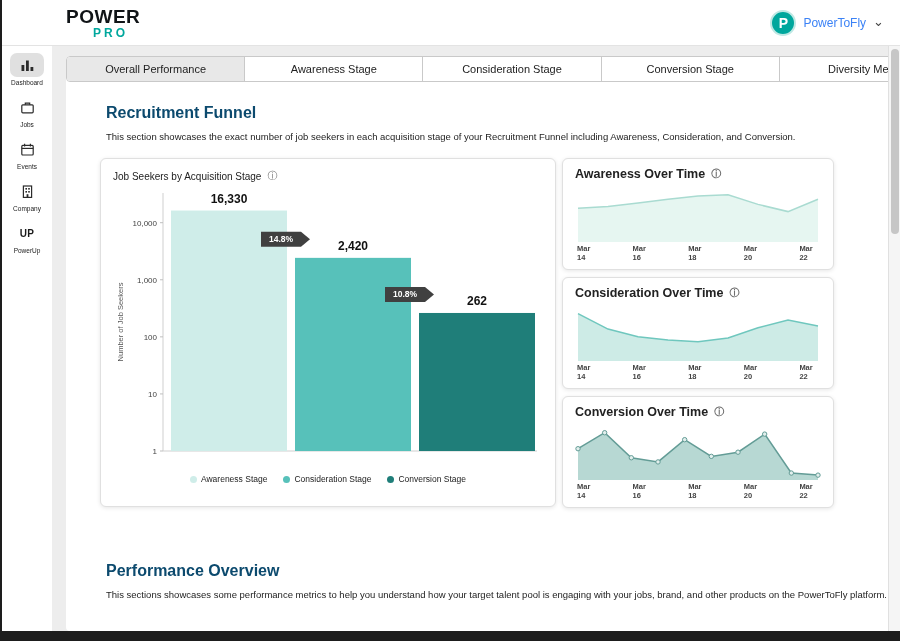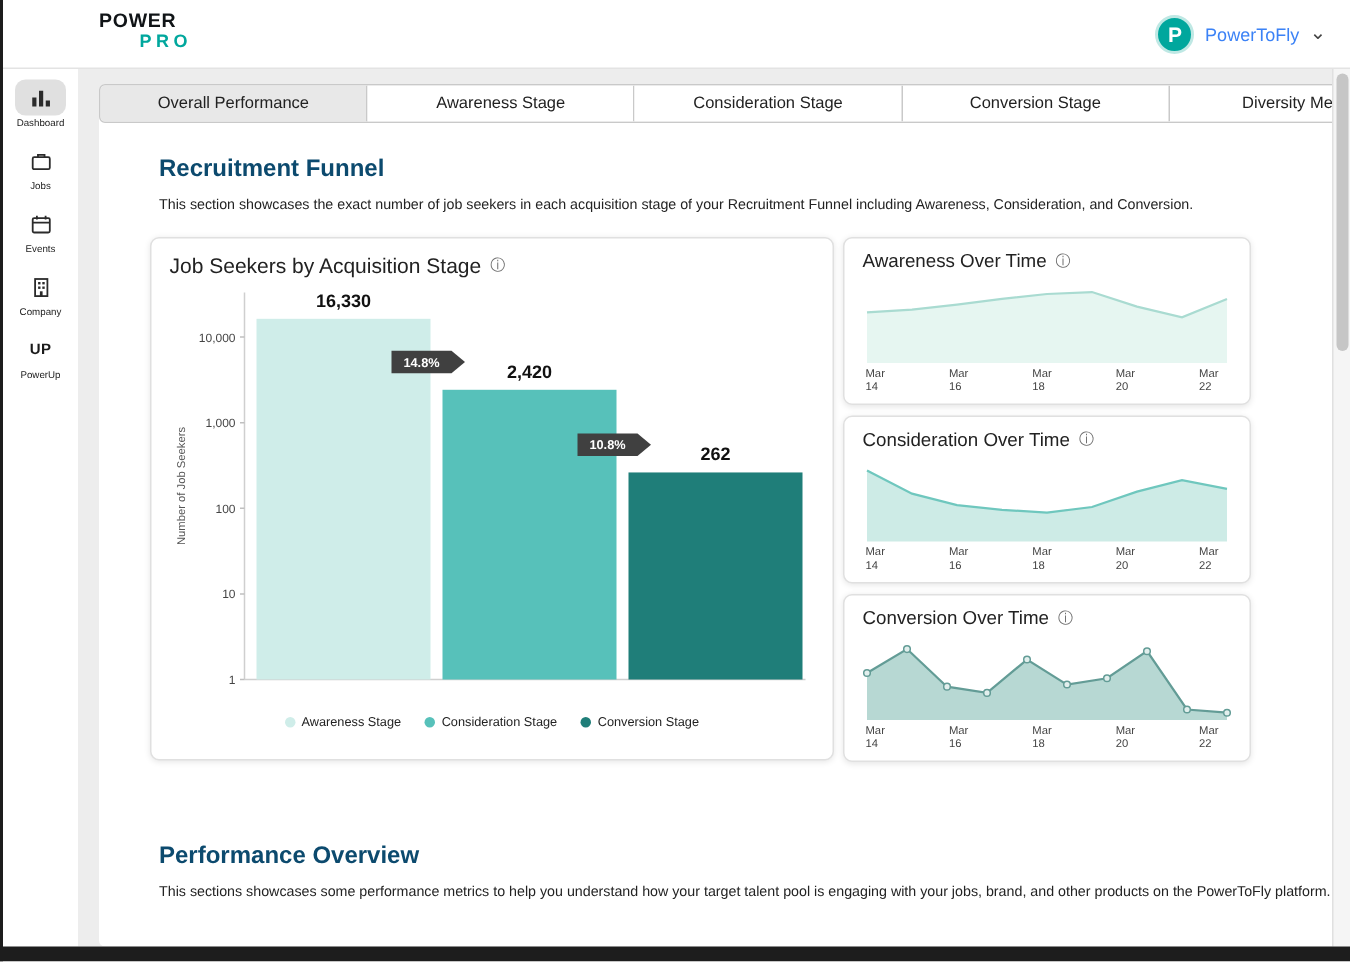--- a/index.html
+++ b/index.html
@@ -5,21 +5,21 @@
   *{margin:0;padding:0;box-sizing:border-box;}
   html,body{width:900px;height:641px;overflow:hidden;}
   body{font-family:"Liberation Sans",sans-serif;background:#fff;position:relative;color:#222;}
   svg text{font-family:"Liberation Sans",sans-serif;}
 
   .left-edge{position:absolute;left:0;top:0;width:2px;height:641px;background:#1d1d1d;z-index:60;}
   .bottom-edge{position:absolute;left:0;top:631px;width:900px;height:10px;background:#1d1d1d;z-index:60;}
 
   .header{position:absolute;left:2px;top:0;width:898px;height:46px;background:#fff;border-bottom:1px solid #e3e3e3;z-index:10;}
   .logo{position:absolute;left:64px;top:7px;line-height:1;}
-  .logo-top{font-size:13px;font-weight:800;letter-spacing:.5px;color:#101417;}
+  .logo-top{font-size:19px;font-weight:800;letter-spacing:.5px;color:#101417;}
   .logo-bottom{font-size:12px;font-weight:800;letter-spacing:3px;color:#00a79d;margin-left:27px;margin-top:1px;}
   .account{position:absolute;right:16px;top:10px;display:flex;align-items:center;gap:7px;cursor:pointer;}
   .avatar{width:26px;height:26px;border-radius:50%;background:#00a79d;color:#fff;font-weight:800;font-size:14px;display:flex;align-items:center;justify-content:center;border:2px solid #bfe8e4;}
   .account-name{font-size:12px;font-weight:400;color:#3b82f6;}
   .chevron{font-size:13px;color:#444;margin-top:-4px;}
 
   .sidebar{position:absolute;left:2px;top:46px;width:50px;height:585px;background:#fff;z-index:5;}
   .side-item{display:flex;flex-direction:column;align-items:center;margin-top:9px;cursor:pointer;}
   .side-item:first-child{margin-top:7px;}
   .side-icon{width:34px;height:24px;border-radius:7px;display:flex;align-items:center;justify-content:center;}
@@ -37,29 +37,29 @@
   .tab{flex:1;display:flex;align-items:center;justify-content:center;font-size:11px;color:#222;border-right:1px solid #c9c9c9;cursor:pointer;background:#fff;}
   .tab:last-child{border-right:none;}
   .tab.active{background:#e8e8e8;}
 
   .section-head{font-size:16px;font-weight:700;color:#0c4a6e;margin:22px 0 0 40px;}
   .section-desc{font-size:9.5px;color:#232323;margin:9px 20px 0 40px;}
 
   .charts-row{display:flex;margin:16px 0 0 34px;gap:6px;}
   .funnel-card{width:456px;height:349px;background:#fff;border:1px solid #e0e0e0;border-radius:6px;box-shadow:0 1px 4px rgba(0,0,0,.10);padding:10px 12px;}
   .card-title-row{display:flex;align-items:center;gap:6px;}
-  .funnel-title{font-size:14px;color:#222;}
+  .funnel-title{font-size:10px;color:#222;}
   .info{font-size:10px;color:#6e6e6e;cursor:pointer;}
   svg.funnel{width:428px;height:288px;margin-top:2px;display:block;}
   .legend{display:flex;justify-content:center;gap:16px;margin-top:1px;}
   .legend-item{display:flex;align-items:center;gap:4px;font-size:8.5px;color:#222;}
   .legend-dot{width:7px;height:7px;border-radius:50%;display:inline-block;}
 
   .right-col{display:flex;flex-direction:column;gap:7px;width:272px;}
-  .mini-card{height:112px;background:#fff;border:1px solid #e0e0e0;border-radius:6px;box-shadow:0 1px 4px rgba(0,0,0,.10);padding:8px 12px;}
+  .mini-card{height:112px;background:#fff;border:1px solid #e0e0e0;border-radius:6px;box-shadow:0 1px 4px rgba(0,0,0,.10);padding:8px 12px;font-weight:bold;}
   .mini-title{font-size:12.5px;color:#222;}
   svg.mini{width:246px;height:58px;margin-top:4px;display:block;}
   .xlabels{display:flex;justify-content:space-between;font-size:7.5px;color:#444;padding:0 2px;margin-top:1px;gap:36px;}
 
   .perf-head{margin-top:54px;}
 </style>
 </head>
 <body>
 
 <div class="left-edge"></div>

